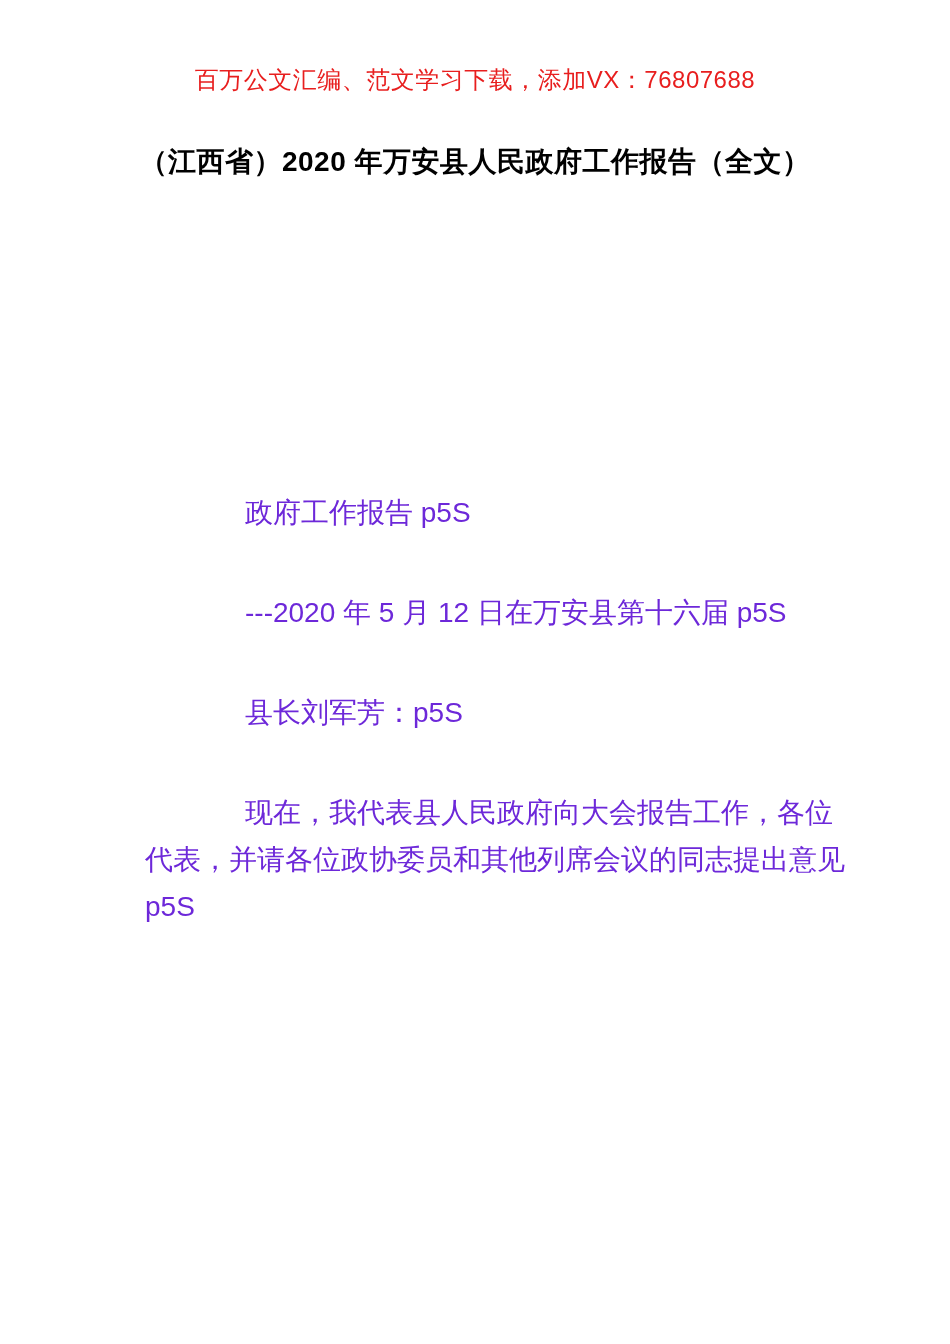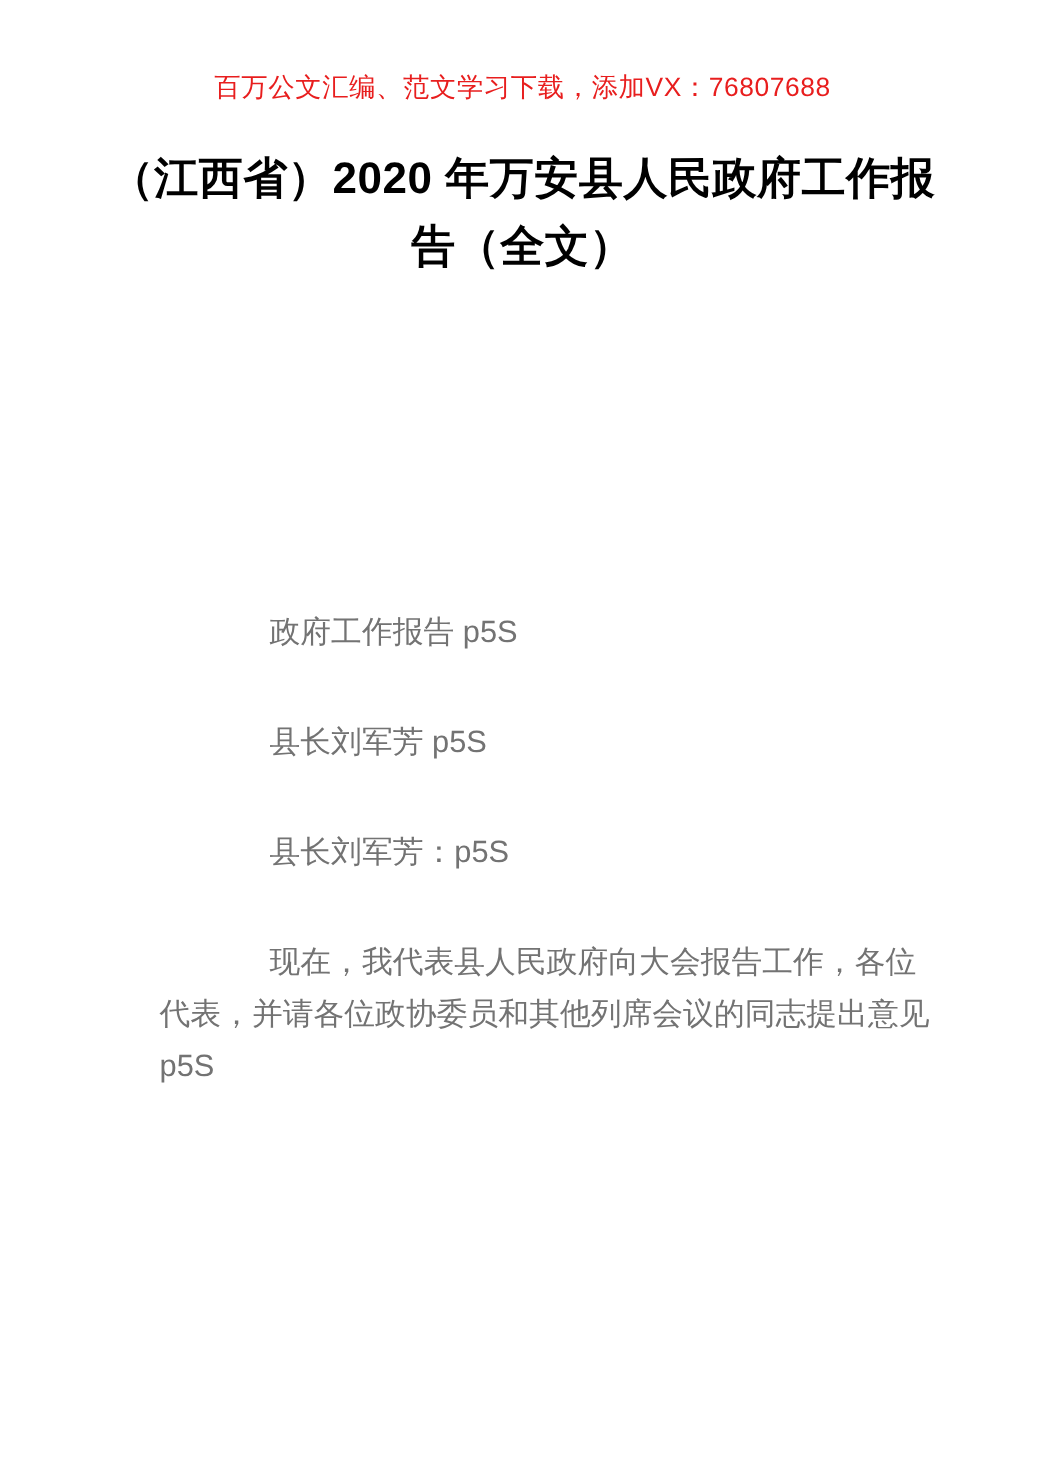--- a/index.html
+++ b/index.html
@@ -21,50 +21,50 @@
     text-align: center;
     font-size: 24px;
     line-height: 32px;
     font-weight: 400;
     letter-spacing: 0.5px;
   }
   .doc-title {
     width: 765px;
     margin: 35px auto 0 auto;
     text-align: center;
-    font-size: 40px;
+    font-size: 28px;
     line-height: 62px;
     font-weight: 700;
     color: #000000;
     letter-spacing: 0.5px;
   }
   .doc-body {
     width: 700px;
     margin-left: 145px;
     margin-top: 296px;
     font-size: 28px;
-    color: #737373;
+    color: #6d28d9;
   }
   .doc-body p {
     line-height: 47px;
     margin-bottom: 53px;
     text-indent: 100px;
     text-align: left;
     word-break: break-word;
   }
 </style>
 </head>
 <body>
 
 <div class="page" style="background: rgb(255, 255, 255); color: rgb(0, 0, 0);">
 
   <div class="header-note" style="color: rgb(232, 30, 30);">百万公文汇编、范文学习下载，添加VX：76807688</div>
 
   <h1 class="doc-title">（江西省）2020 年万安县人民政府工作报告（全文）</h1>
 
   <div class="doc-body">
     <p>政府工作报告 p5S</p>
-    <p>县长刘军芳 p5S</p>
+    <p>---2020 年 5 月 12 日在万安县第十六届 p5S</p>
     <p>县长刘军芳：p5S</p>
     <p>现在，我代表县人民政府向大会报告工作，各位代表，并请各位政协委员和其他列席会议的同志提出意见 p5S</p>
   </div>
 
 </div>
 
 </body></html>

